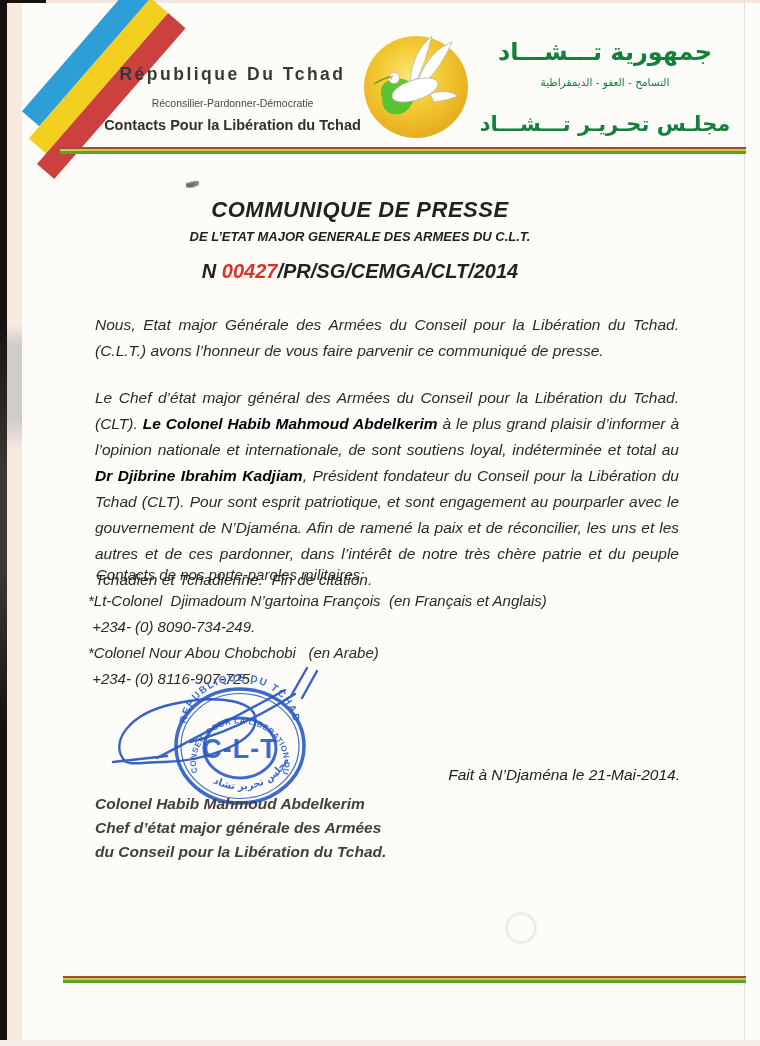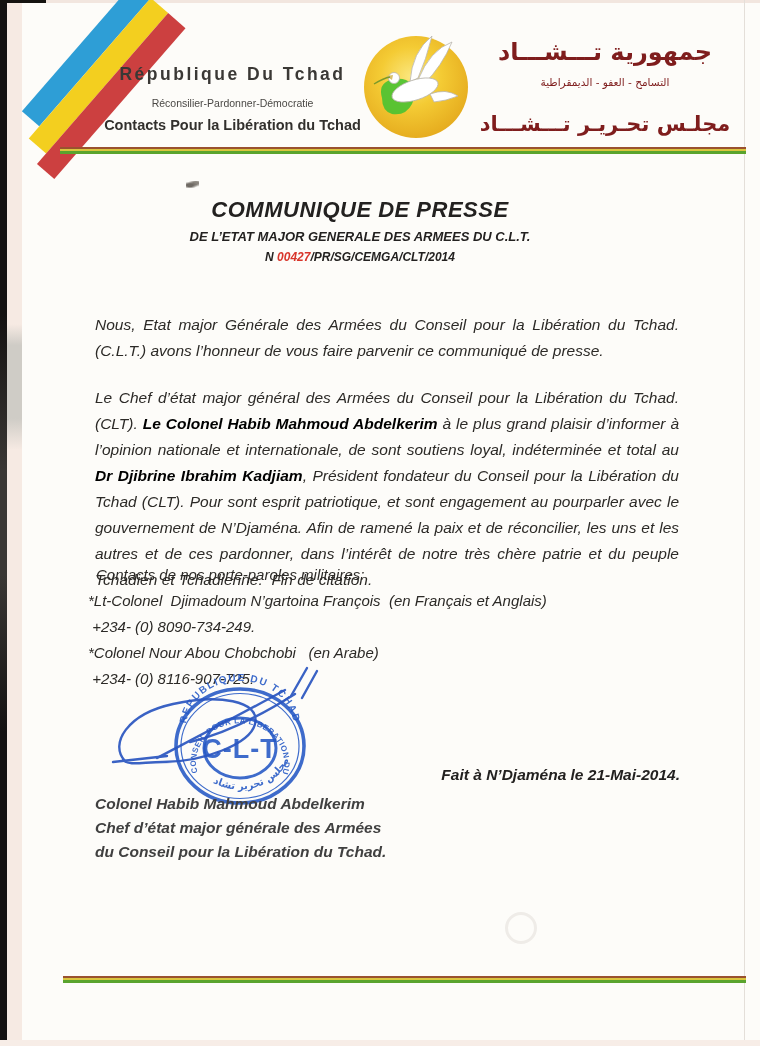--- a/index.html
+++ b/index.html
@@ -19,51 +19,51 @@
   .flag .b{position:absolute;height:23px;}
   .flag .blue{left:30px;right:0;top:0;}
   .flag .yellow{left:14px;right:0;top:23px;}
   .flag .red{left:0;right:0;top:46px;}
   
   .hdr-left{position:absolute;left:100px;top:64px;width:265px;text-align:center;}
   .hdr-title{font-size:17.5px;font-weight:bold;letter-spacing:2.5px;color:#3a3835;}
   .hdr-motto{font-size:10.5px;margin-top:12px;color:#4a4845;}
   .hdr-org{font-size:14.5px;font-weight:bold;margin-top:8px;color:#32302d;}
   .hdr-right{position:absolute;left:470px;top:38px;width:270px;text-align:center;direction:rtl;
-        font-family:"DejaVu Sans",sans-serif;color:#7f1d1d;}
+        font-family:"DejaVu Sans",sans-serif;color:#15803d;}
   .ar-big{font-size:24px;font-weight:bold;}
   .ar-small{font-size:10.5px;margin-top:10px;}
   .ar-big2{font-size:21px;font-weight:bold;margin-top:24px;}
   .logo{position:absolute;left:360px;top:28px;}
   
   .tricolor{position:absolute;height:7px;}
   .tricolor div{height:2.2px;}
   .sep-top{left:60px;top:147px;width:686px;}
   .sep-bottom{left:63px;top:976px;width:683px;}
   
   .title-block{position:absolute;left:40px;top:197px;width:640px;text-align:center;
         font-style:italic;font-weight:bold;color:#232120;}
   .title-1{font-size:22px;letter-spacing:.5px;}
   .title-2{font-size:13px;margin-top:6px;}
-  .title-3{font-size:12px;margin-top:6px;}
+  .title-3{font-size:20px;margin-top:16px;}
   
   .para{position:absolute;left:95px;width:584px;font-style:italic;font-size:15.5px;
         line-height:26px;text-align:justify;color:#2c2a27;}
   .para b{color:#000000;}
   .p1{top:312px;}
   .p2{top:385px;}
   .contacts{position:absolute;left:88px;top:562px;width:590px;font-style:italic;
         font-size:15px;line-height:26px;color:#2c2a27;}
   .contacts div{white-space:pre-wrap;}
   .contacts .head{padding-left:8px;}
   
   .stampsig{position:absolute;left:95px;top:664px;}
   
   .dateline{position:absolute;left:400px;top:766px;width:280px;text-align:right;
-        font-style:italic;font-weight:bold;font-size:15.5px;color:#232120;}
+        font-style:italic;font-weight:normal;font-size:15.5px;color:#232120;}
   .sigblock{position:absolute;left:95px;top:792px;font-style:italic;font-weight:bold;
         font-size:15.5px;line-height:24px;color:#404040;}
   
   .smudge{position:absolute;left:186px;top:181px;width:13px;height:7px;
         background:radial-gradient(ellipse at 30% 60%,#6f6a64 0 25%,transparent 60%),
                    radial-gradient(ellipse at 75% 30%,#8a857e 0 20%,transparent 55%);}
   .watermark{position:absolute;left:505px;top:912px;width:26px;height:26px;border-radius:50%;
         border:3px solid #efece8;}
 </style>
 </head>

